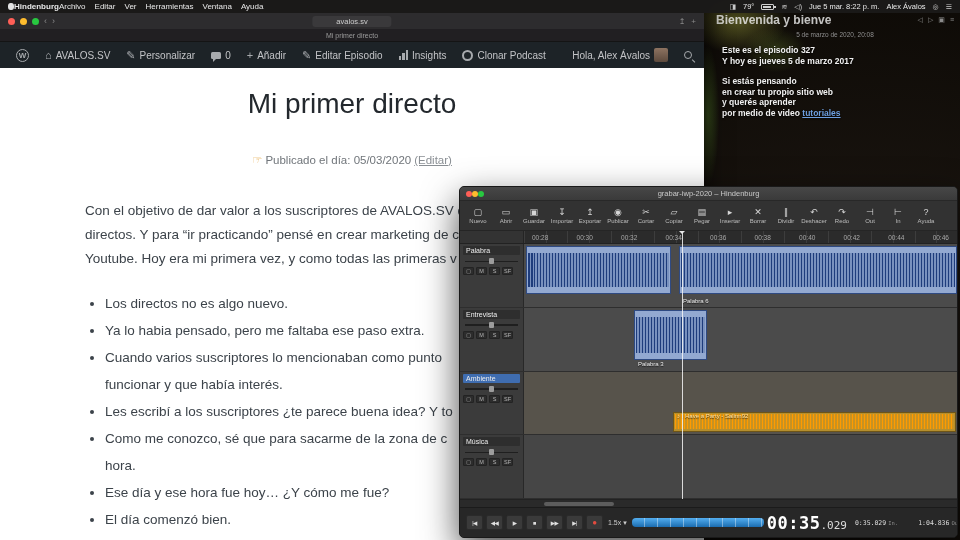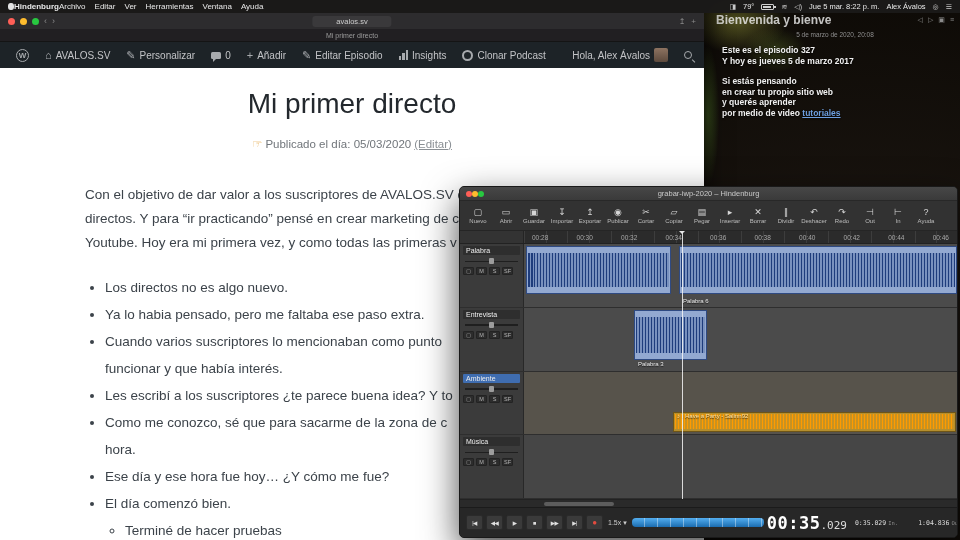--- a/index.html
+++ b/index.html
@@ -54,21 +54,21 @@
   .ring{width:11px;height:11px;border:2px solid #a7aaad;border-radius:50%;flex:none;}
   .ab-right{margin-left:auto;display:flex;align-items:center;gap:8px;}
   .avatar{width:14px;height:14px;border-radius:2px;background:linear-gradient(#8d7361,#5d4a3d);flex:none;}
   .search-ic{position:relative;width:12px;height:12px;flex:none;}
   .search-ic::before{content:"";position:absolute;left:2px;top:2px;width:6px;height:6px;border:1.4px solid #a7aaad;border-radius:50%;}
   .search-ic::after{content:"";position:absolute;left:9.5px;top:9.5px;width:3.5px;height:1.4px;background:#a7aaad;transform:rotate(45deg);transform-origin:left center;}
 
   
   .page{flex:1;background:#fff;color:#3c434a;overflow:hidden;}
   .h1{margin-top:20px;text-align:center;font-size:28px;font-weight:500;color:#23282d;}
-  .meta{margin-top:17px;text-align:center;font-size:11.5px;color:#70757a;}
+  .meta{margin-top:33px;text-align:center;font-size:11.5px;color:#70757a;}
   .finger{color:#e2a33d;margin-right:3px;}
   .meta-link{color:#8a8f94;text-decoration:underline;margin-left:3px;cursor:pointer;}
   .para{margin:32px 0 0 85px;font-size:13.5px;line-height:24px;white-space:pre-line;}
   .blist{margin-top:19px;padding-left:105px;font-size:13.5px;line-height:27px;list-style:disc;}
   .blist li{white-space:pre-line;}
   .sublist{padding-left:125px;font-size:13.5px;line-height:27px;list-style:circle;}
 
   
   .hind{position:absolute;left:459px;top:186px;width:499px;height:352px;background:#333;border:1px solid #191919;border-radius:5px;box-shadow:0 14px 36px rgba(0,0,0,.7);overflow:hidden;z-index:20;display:flex;flex-direction:column;}
   .h-title{height:14px;background:linear-gradient(#474747,#3a3a3a);border-bottom:1px solid #282828;flex:none;position:relative;display:flex;align-items:center;padding:0 6px;gap:0;}

